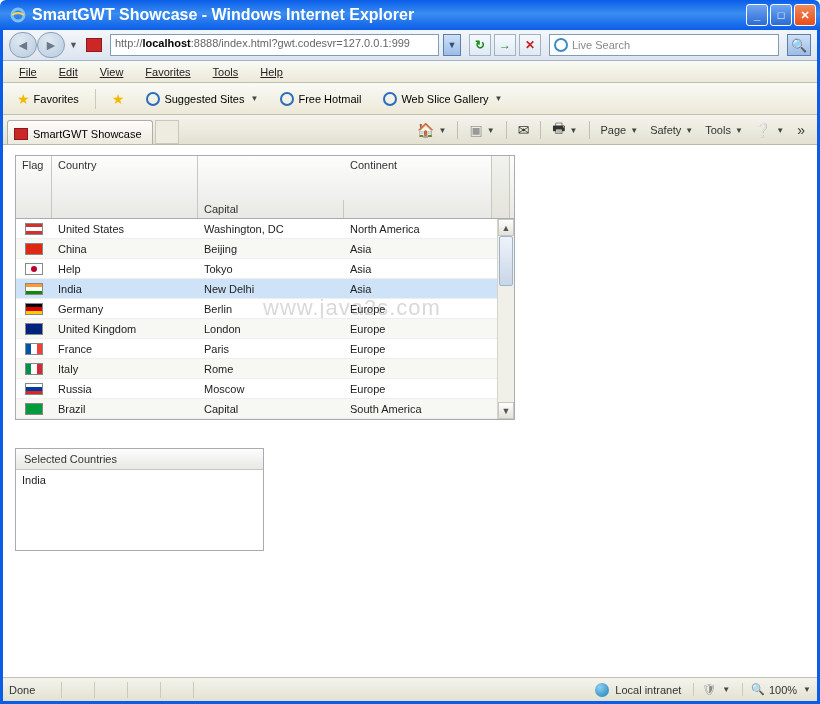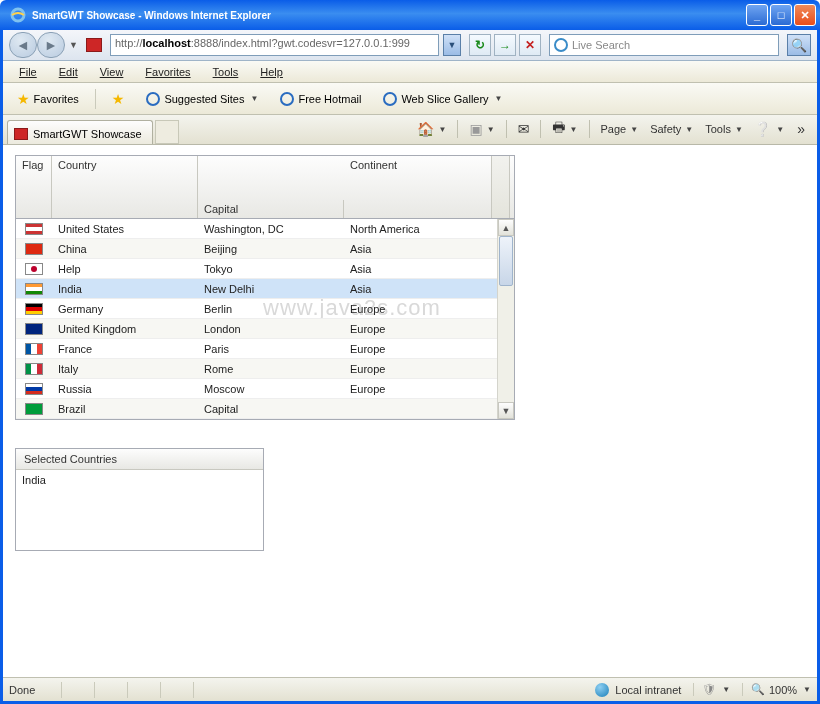--- a/index.html
+++ b/index.html
@@ -1,21 +1,21 @@
 <!DOCTYPE html>
 <html><head>
 <meta charset="utf-8">
 <style>
 * { box-sizing: border-box; margin: 0; padding: 0; }
 body { font-family: Tahoma, Arial, sans-serif; font-size: 11px; background: #fff; width: 820px; height: 704px; overflow: hidden; position: relative; }
 
 
 .titlebar { height: 30px; background: linear-gradient(#0a5de8,#3a8df0 45%,#0a5de8); color: #fff; display: flex; align-items: center; padding: 0 4px; border-top-left-radius: 6px; border-top-right-radius: 6px; }
 .titlebar .ie-icon { width: 16px; height: 16px; margin: 0 6px; }
-.titlebar .title { font-weight: bold; font-size: 10px; flex: 1; }
+.titlebar .title { font-weight: bold; font-size: 16px; flex: 1; }
 .win-btns { display: flex; gap: 2px; }
 .win-btn { width: 22px; height: 22px; border: 1px solid #fff; border-radius: 3px; display: flex; align-items: center; justify-content: center; font-size: 11px; font-weight: bold; cursor: default; }
 .win-min { background: linear-gradient(#6fa5f2,#2b6bd4); color:#fff; }
 .win-max { background: linear-gradient(#6fa5f2,#2b6bd4); color:#fff; }
 .win-close { background: linear-gradient(#f08b5a,#e84d1a); color:#fff; }
 
 .chrome-border { border-left: 3px solid #0a5de8; border-right: 3px solid #0a5de8; border-bottom: 3px solid #0a5de8; height: 674px; display: flex; flex-direction: column; background: #ece9d8; }
 
 
 .navrow { height: 31px; background: linear-gradient(#f4f6fa,#dde5ef); display: flex; align-items: center; padding: 2px 6px; gap: 4px; border-bottom: 1px solid #9fb4c8; }
@@ -40,21 +40,21 @@
 .menubar span { padding: 2px 8px; color:#222; cursor:default;text-decoration:underline; }
 
 
 .favbar { height: 32px; background: linear-gradient(#fafaf5,#ece9d8); border-bottom:1px solid #c0c0b0; display:flex; align-items:center; padding:0 8px; gap:10px; }
 .fav-btn { display:flex; align-items:center; gap:4px; padding:2px 6px; }
 .star { color:#f5b800; font-size:14px; }
 .ie-e { width:14px;height:14px; border:2px solid #2a6cc0; border-radius:50%; display:inline-block; position:relative;}
 .dd-caret { font-size:8px; color:#444; margin-left:2px;}
 
 
-.cmdrow { height:30px; background:linear-gradient(#f4f4ee,#e3e1d1); display:flex; align-items:flex-start; padding:0 4px; border-bottom:1px solid #b8b8a8;}
+.cmdrow { height:30px; background:linear-gradient(#f4f4ee,#e3e1d1); display:flex; align-items:flex-end; padding:0 4px; border-bottom:1px solid #b8b8a8;}
 .tab { height:24px; background:linear-gradient(#fdfdfd,#eceade); border:1px solid #b0b0a0; border-bottom:none; padding:3px 10px 0 6px; display:flex; align-items:center; gap:5px; margin-top:5px; border-top-left-radius:3px; border-top-right-radius:3px;}
 .tab-icon { width:14px;height:12px; background:#cd2626; border:1px solid #8b1a1a;}
 .new-tab { width:24px; height:24px; border:1px solid #c8c8b8; background:#eeece0; margin-left:2px; margin-top:5px;}
 .cmd-spacer { flex:1; }
 .cmd-icons { display:flex; align-items:center; gap:6px; padding-right:4px;}
 .cmd-ic { display:flex; align-items:center; gap:2px; padding:2px 3px; color:#333;}
 .cmd-ic .ico { font-size:14px; }
 .chev { font-size:14px; color:#333; padding:0 4px;}
 .sep { width:1px; height:18px; background:#c0c0b0; margin:0 2px;}
 
@@ -321,20 +321,21 @@
               <div class="c c-country">Russia</div>
               <div class="c c-capital">Moscow</div>
               <div class="c c-continent">Europe</div>
             </div>
             <div class="gr">
               <div class="c c-flag">
                 <span class="flag flag-br"></span>
               </div>
               <div class="c c-country">Brazil</div>
               <div class="c c-capital">Capital</div>
+              <div class="c c-continent">South America</div>
             </div>
           </div>
       <div class="vscroll">
         <div class="vs-up">▲</div>
         <div class="vs-thumb"></div>
         <div class="vs-dn">▼</div>
       </div>
     </div>
   </div>
 

